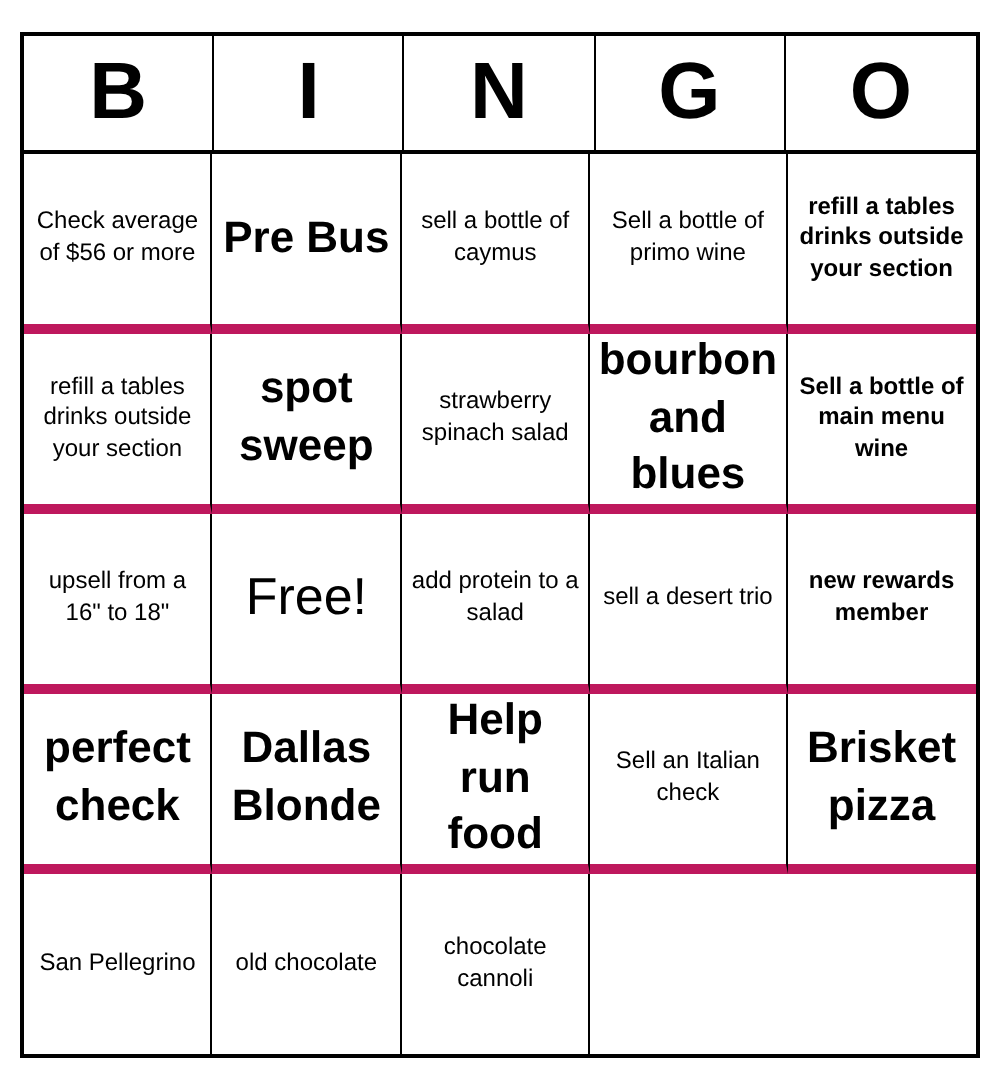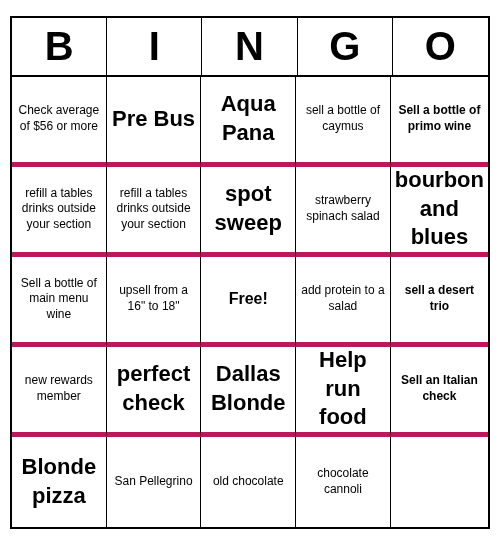--- a/index.html
+++ b/index.html
@@ -69,22 +69,22 @@
     .bingo-cell:nth-child(n+21) {
       border-bottom: none;
     }
 
     .bingo-cell.large-text {
       font-size: 22px;
       font-weight: bold;
     }
 
     .bingo-cell.free {
-      font-size: 16px;
-      font-weight: bold;
+      font-size: 26px;
+      font-weight: normal;
     }
 
     .bingo-cell.medium-text {
       font-size: 22px;
       font-weight: bold;
     }
   </style>
 </head>
 <body>
 
@@ -95,23 +95,20 @@
       <div class="bingo-header-cell">N</div>
       <div class="bingo-header-cell">G</div>
       <div class="bingo-header-cell">O</div>
     </div>
   <div class="bingo-grid">
   <div class="bingo-cell">
         <span>Check average of $56 or more</span>
       </div>
       <div class="bingo-cell large-text">
         <span>Pre Bus</span>
-      </div>
-      <div class="bingo-cell large-text">
-        <span>Aqua Pana</span>
       </div>
       <div class="bingo-cell">
         <span>sell a bottle of caymus</span>
       </div>
       <div class="bingo-cell">
         <span>Sell a bottle of primo wine</span>
       </div>
       <div class="bingo-cell">
         <span>refill a tables drinks outside your section</span>
       </div>
@@ -151,21 +148,21 @@
       <div class="bingo-cell medium-text">
         <span>Dallas Blonde</span>
       </div>
       <div class="bingo-cell medium-text">
         <span>Help run food</span>
       </div>
       <div class="bingo-cell">
         <span>Sell an Italian check</span>
       </div>
       <div class="bingo-cell medium-text">
-        <span>Blonde pizza</span>
+        <span>Brisket pizza</span>
       </div>
       <div class="bingo-cell">
         <span>San Pellegrino</span>
       </div>
       <div class="bingo-cell">
         <span>old chocolate</span>
       </div>
       <div class="bingo-cell">
         <span>chocolate cannoli</span>
       </div>

